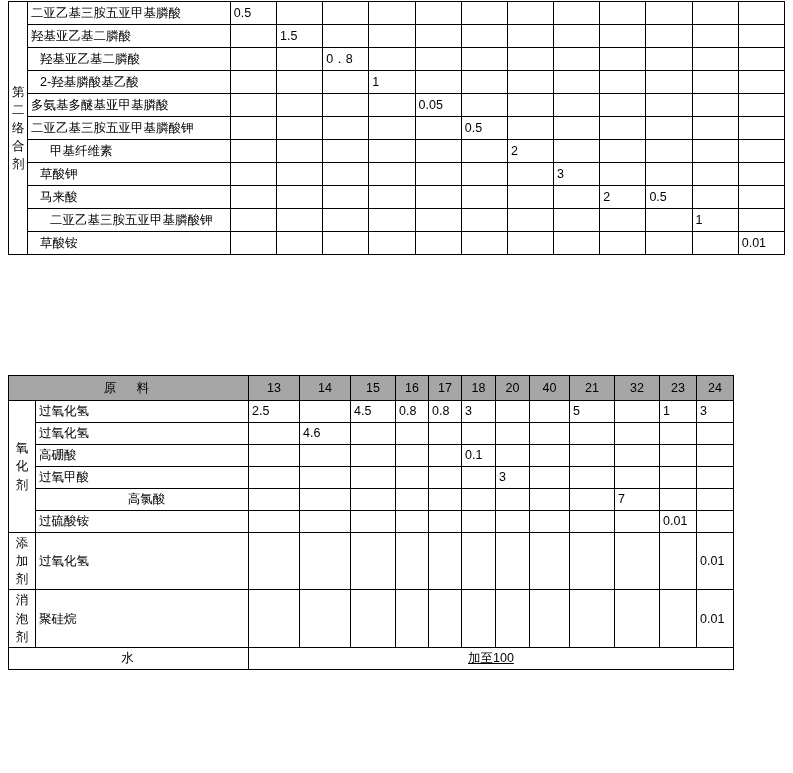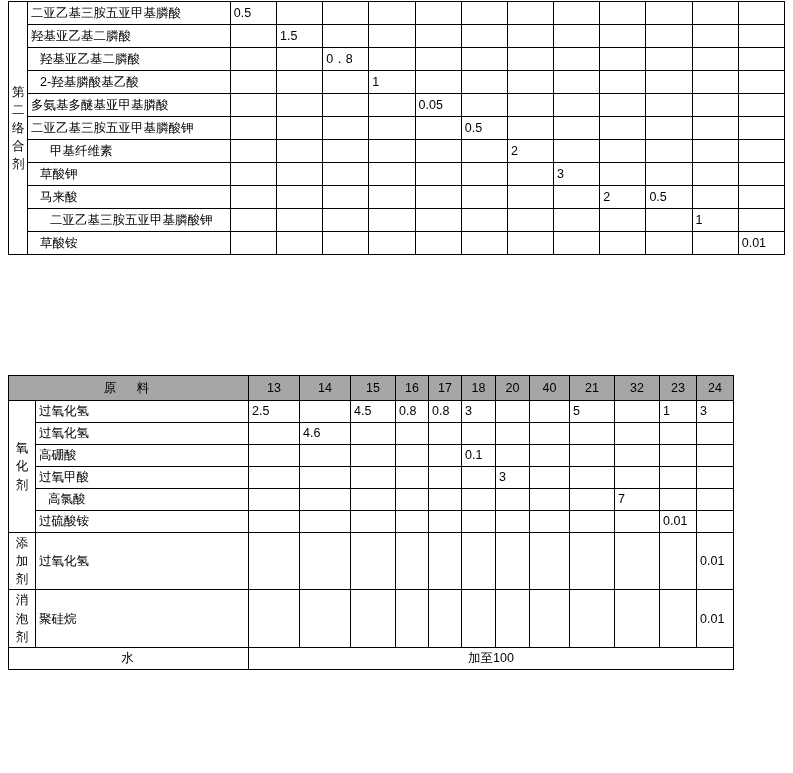--- a/index.html
+++ b/index.html
@@ -83,27 +83,28 @@
     width: 19px;
     text-align: center;
     line-height: 1.15;
     padding: 1px 1px;
     font-size: 12.5px;
   }
   .nm2 {
     text-align: left;
     white-space: normal;
   }
-  .nm2.ind { padding-left: 12px; }
+  .nm2.ind { padding-left: 12px; text-align: center; }
   .water-label {
     text-align: center;
     letter-spacing: 2px;
   }
   .water-val {
     text-align: center;
+    text-decoration: underline;
   }
   .tall { height: 34px; }
   .tall2 { height: 30px; }
 </style>
 </head>
 <body>
 
 <div class="page">
 
   <table class="grid" id="table-one">

